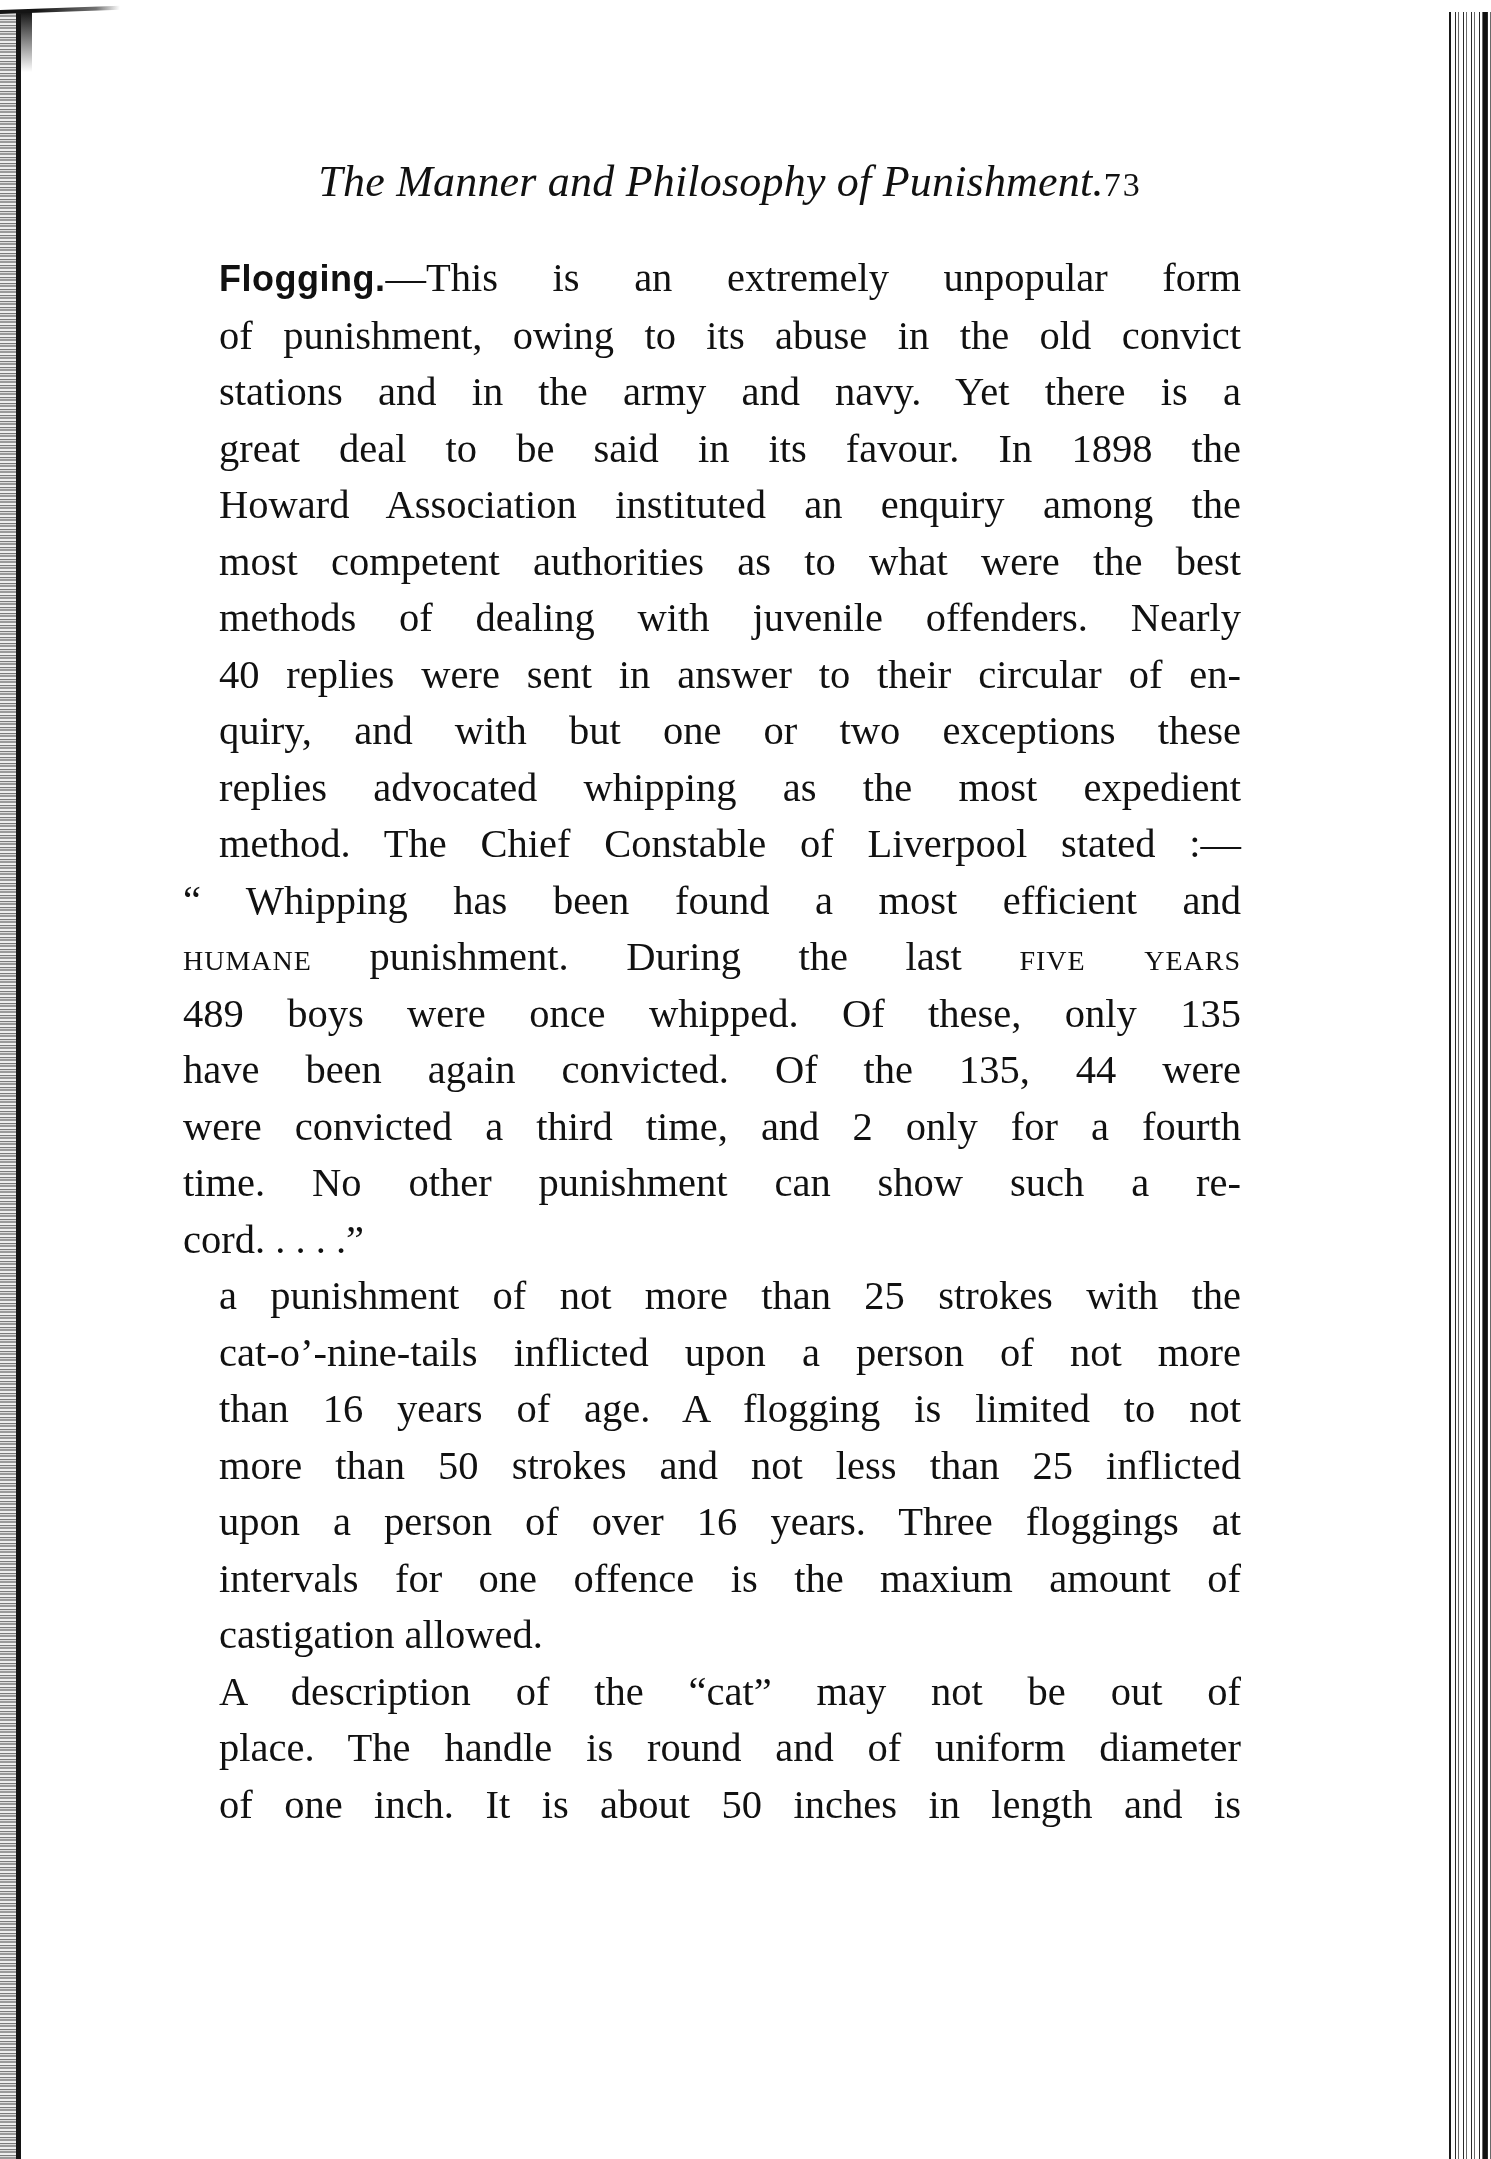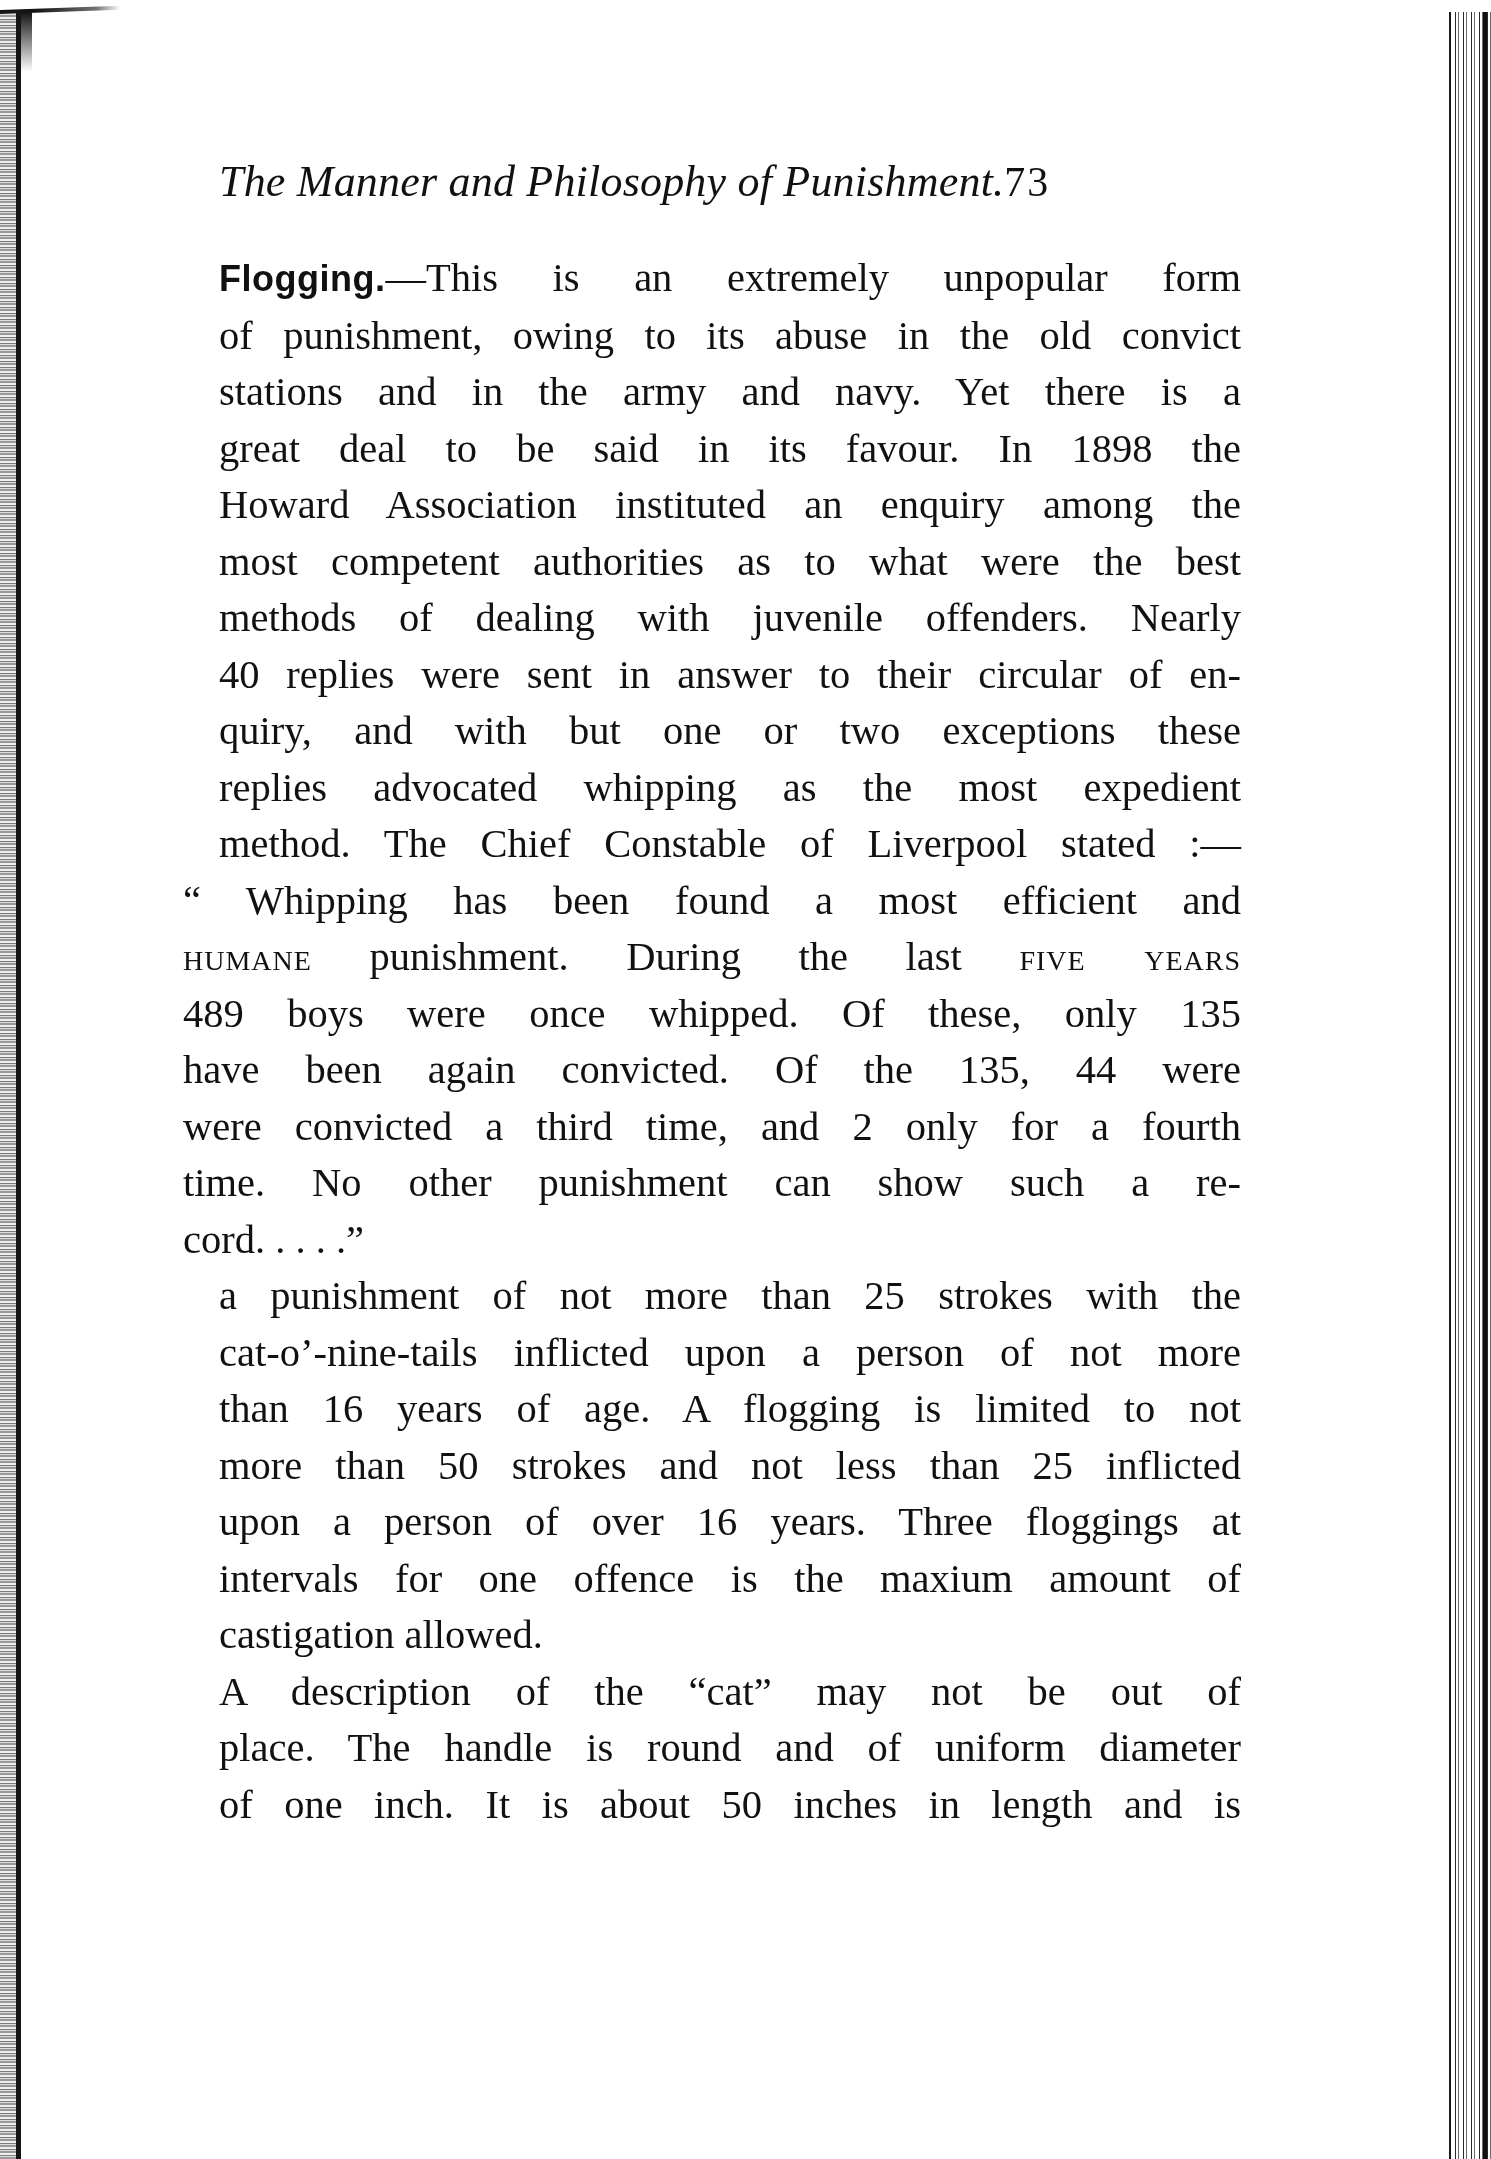--- a/index.html
+++ b/index.html
@@ -72,33 +72,33 @@
     }
 
     .page {
       position: absolute;
       left: 183px;
       top: 160px;
       width: 1058px;
     }
     .running-head {
       display: flex;
-      justify-content: flex-start;
+      justify-content: center;
       align-items: baseline;
       font-size: 44px;
       line-height: 1;
       margin-left: 36px;
       margin-bottom: 46px;
     }
     .running-title {
       font-style: italic;
       letter-spacing: 0.2px;
     }
     .page-number {
-      font-size: 42px;
+      font-size: 34px;
       letter-spacing: 2px;
     }
     .body-text p {
       margin: 0;
       font-size: 40.5px;
       line-height: 56.5px;
       text-align: justify;
       text-align-last: left;
       hyphens: none;
     }

